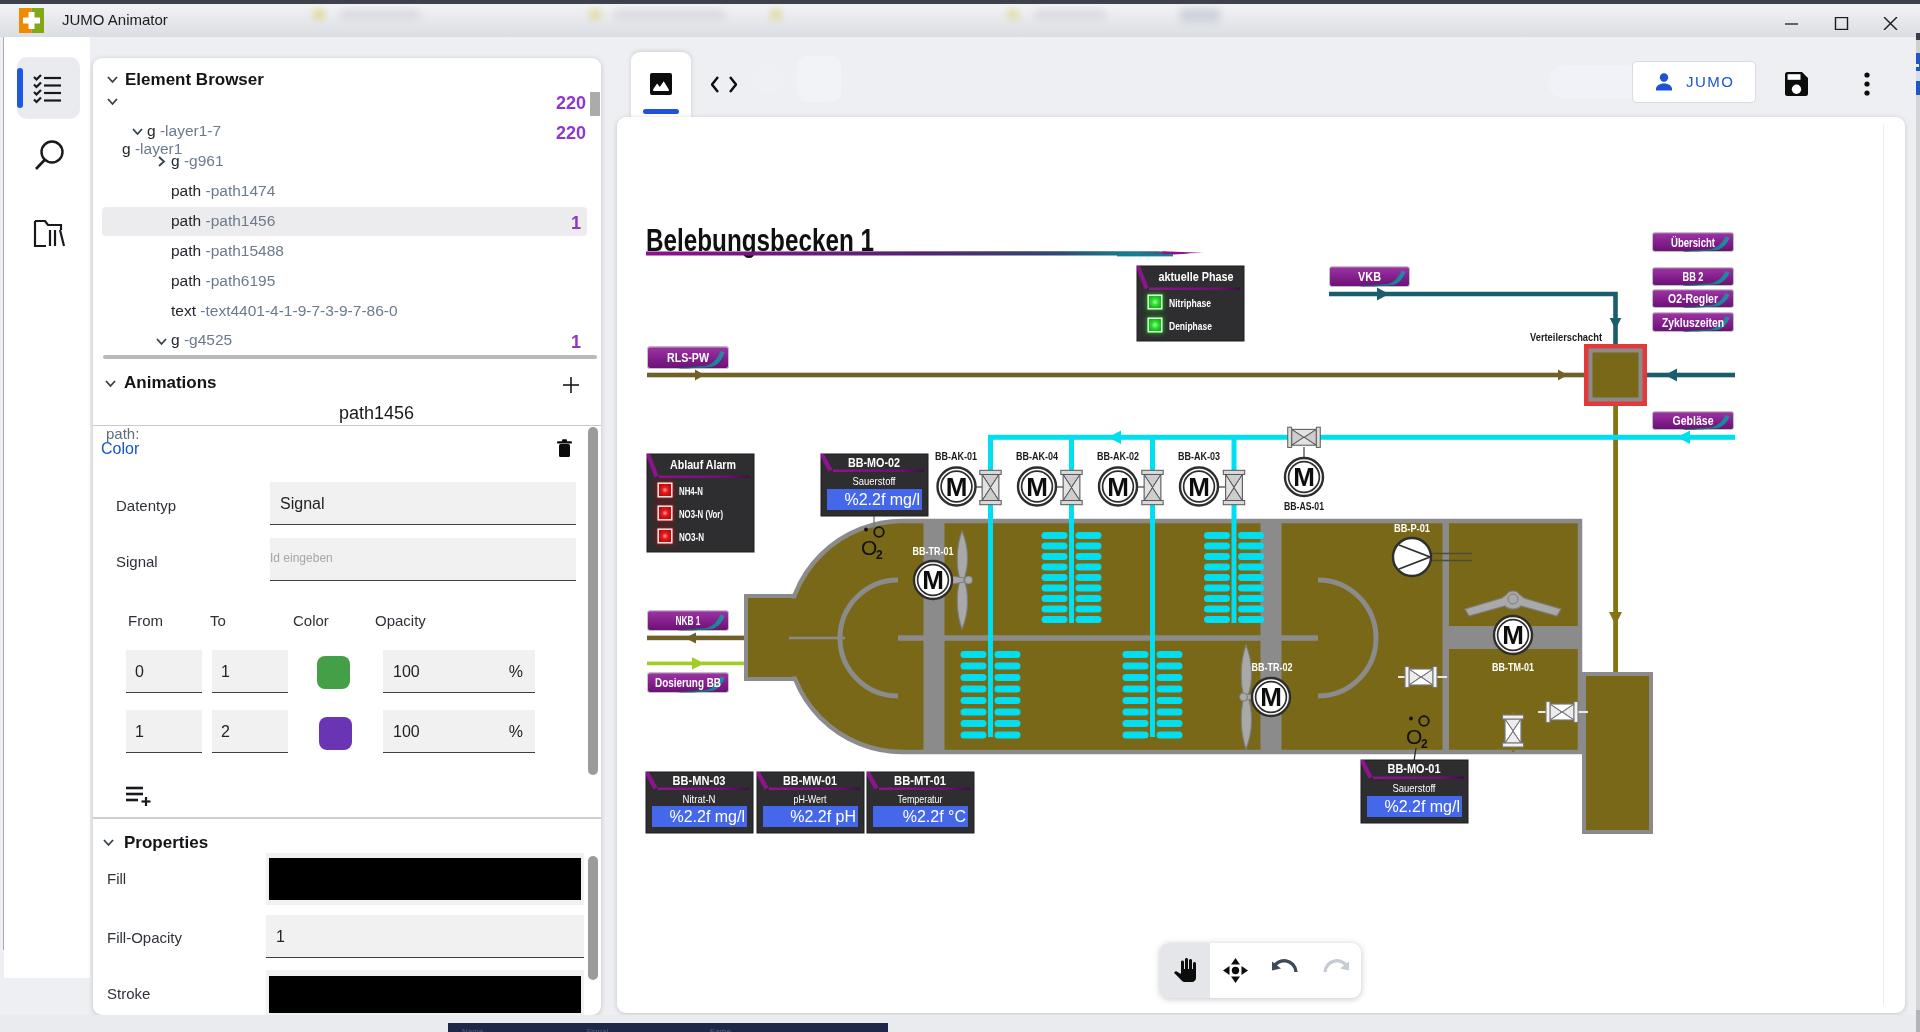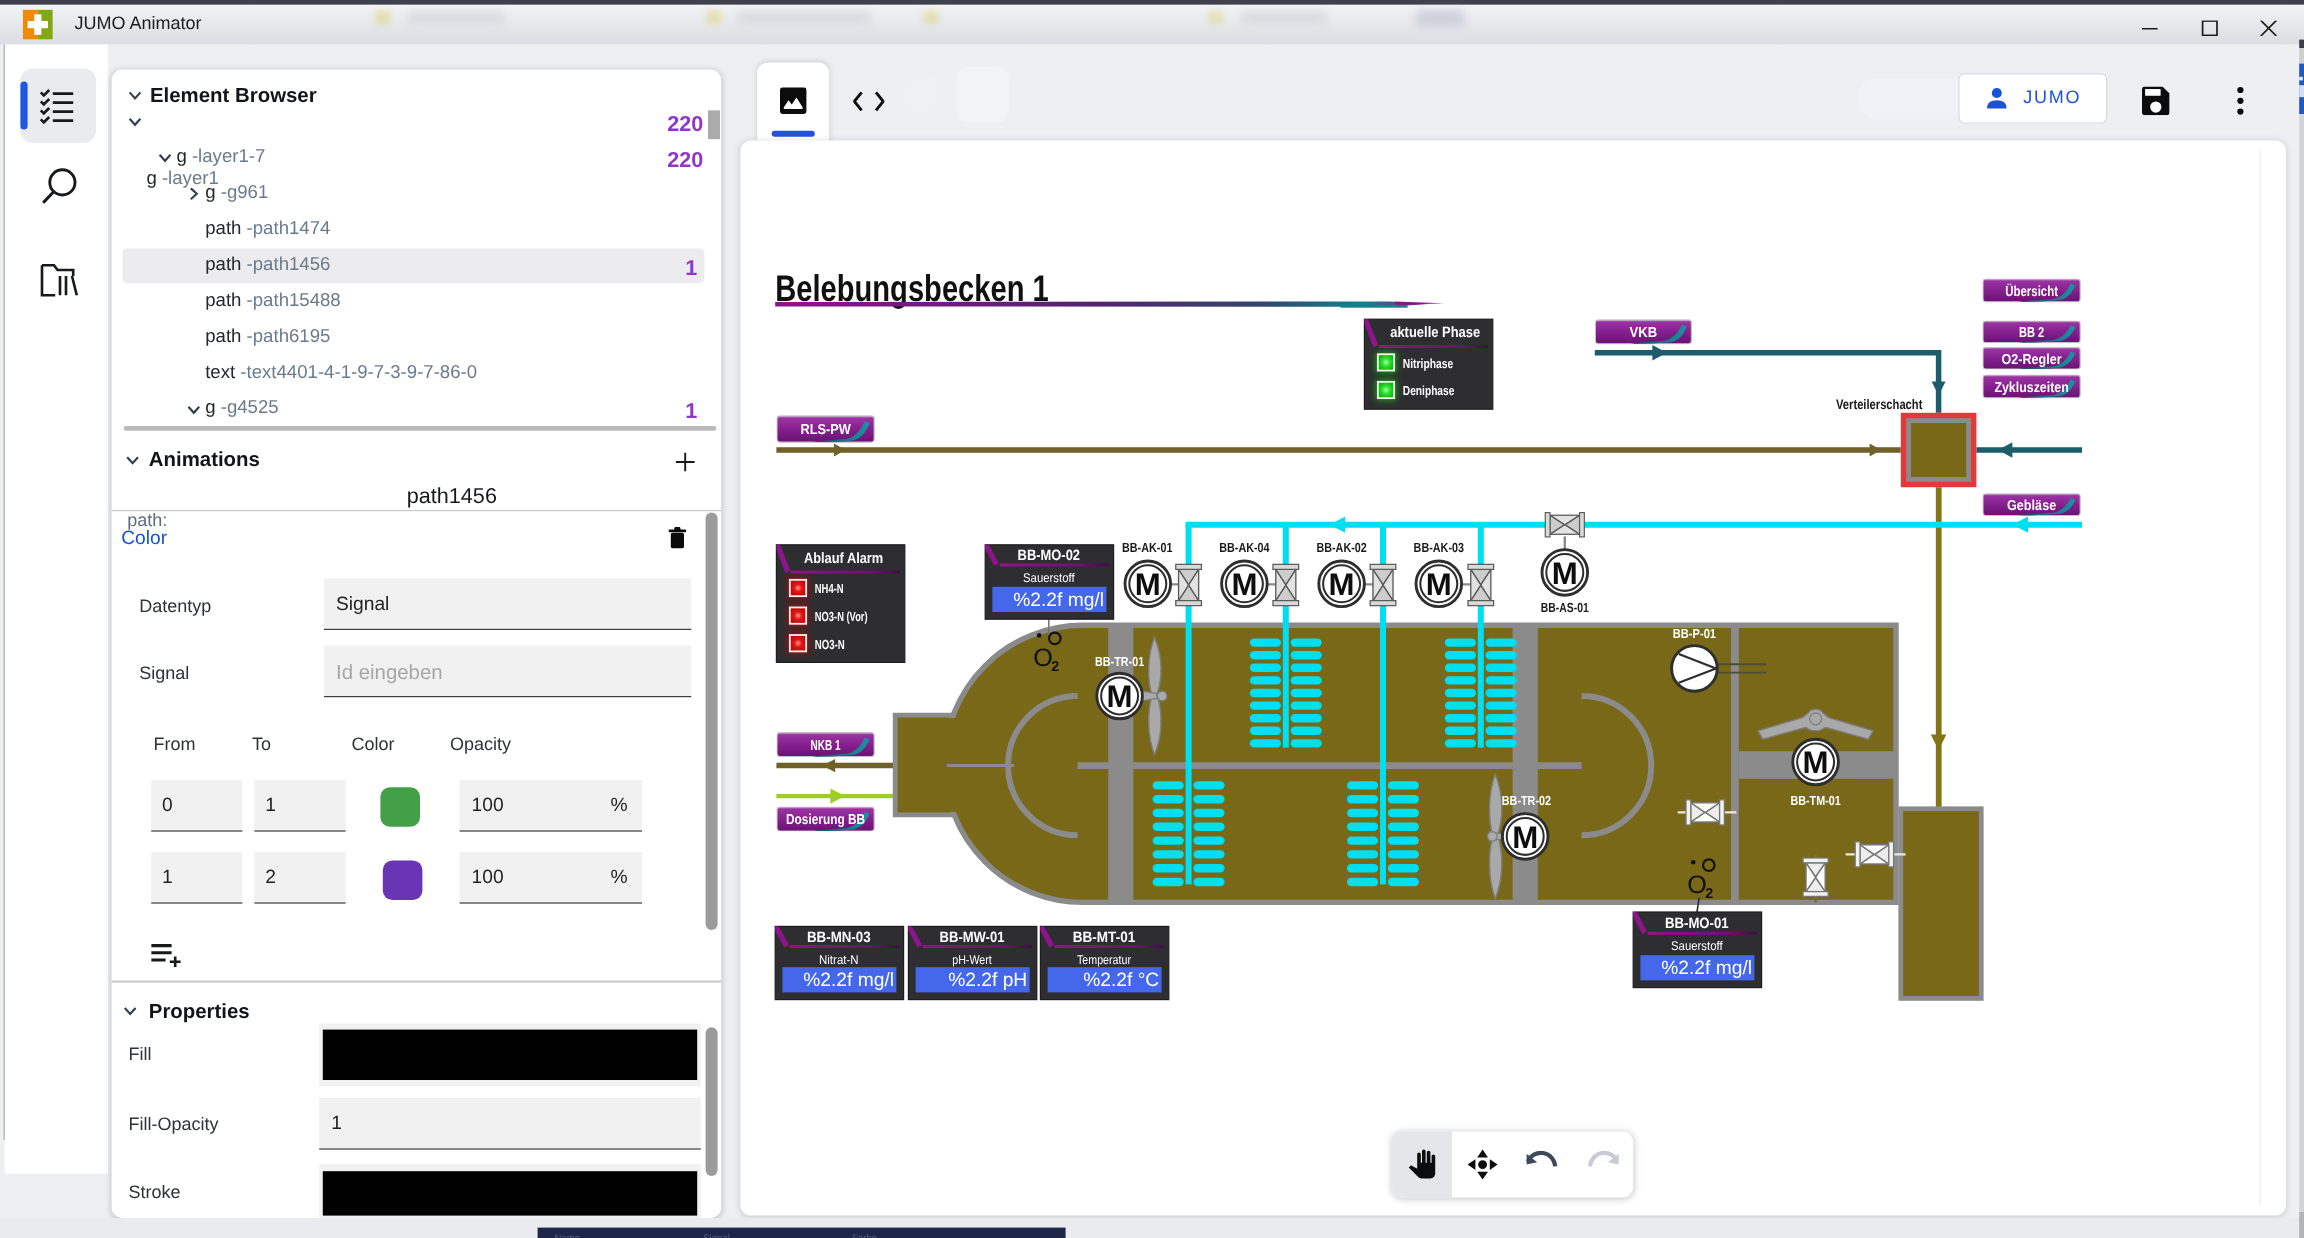--- a/index.html
+++ b/index.html
@@ -547,21 +547,21 @@
     <rect x="2" y="5" width="11" height="13" rx="1.5" fill="#0b0b0b"></rect>
     <rect x="0" y="2.2" width="15" height="2.4" rx="1.2" fill="#0b0b0b"></rect>
     <rect x="5" y="0.2" width="5" height="3" rx="1" fill="#0b0b0b"></rect>
   </svg>
 <div class="abs lbl" style="left:116px;top:497px;">Datentyp</div>
 <div class="abs inp" style="left:270px;top:482px;width:306px;height:43px;">
     <span style="position:absolute;left:10px;top:13px;font-size:16px;color:#232323;">Signal</span>
   </div>
 <div class="abs lbl" style="left:116px;top:553px;">Signal</div>
 <div class="abs inp" style="left:270px;top:538px;width:306px;height:43px;">
-    <span style="position:absolute;left:10px;top:13px;font-size:17px;color:#a6a6a6;">Id eingeben</span>
+    <span style="position:absolute;left:0;top:13px;font-size:12px;color:#a6a6a6;">Id eingeben</span>
   </div>
 <div class="abs lbl" style="left:128px;top:612px;">From</div>
 <div class="abs lbl" style="left:210px;top:612px;">To</div>
 <div class="abs lbl" style="left:293px;top:612px;">Color</div>
 <div class="abs lbl" style="left:375px;top:612px;text-align:right;">Opacity</div>
 <div class="abs inp" style="left:126px;top:650px;width:76px;height:43px;">
     <span style="position:absolute;left:9px;top:13px;font-size:16px;color:#232323;">0</span>
   </div>
 <div class="abs inp" style="left:212px;top:650px;width:76px;height:43px;">
     <span style="position:absolute;left:9px;top:13px;font-size:16px;color:#232323;">1</span>

